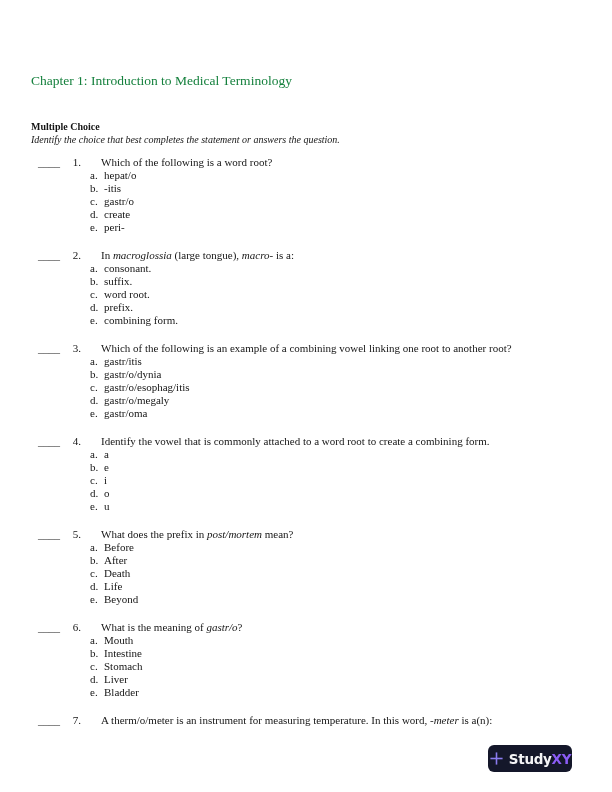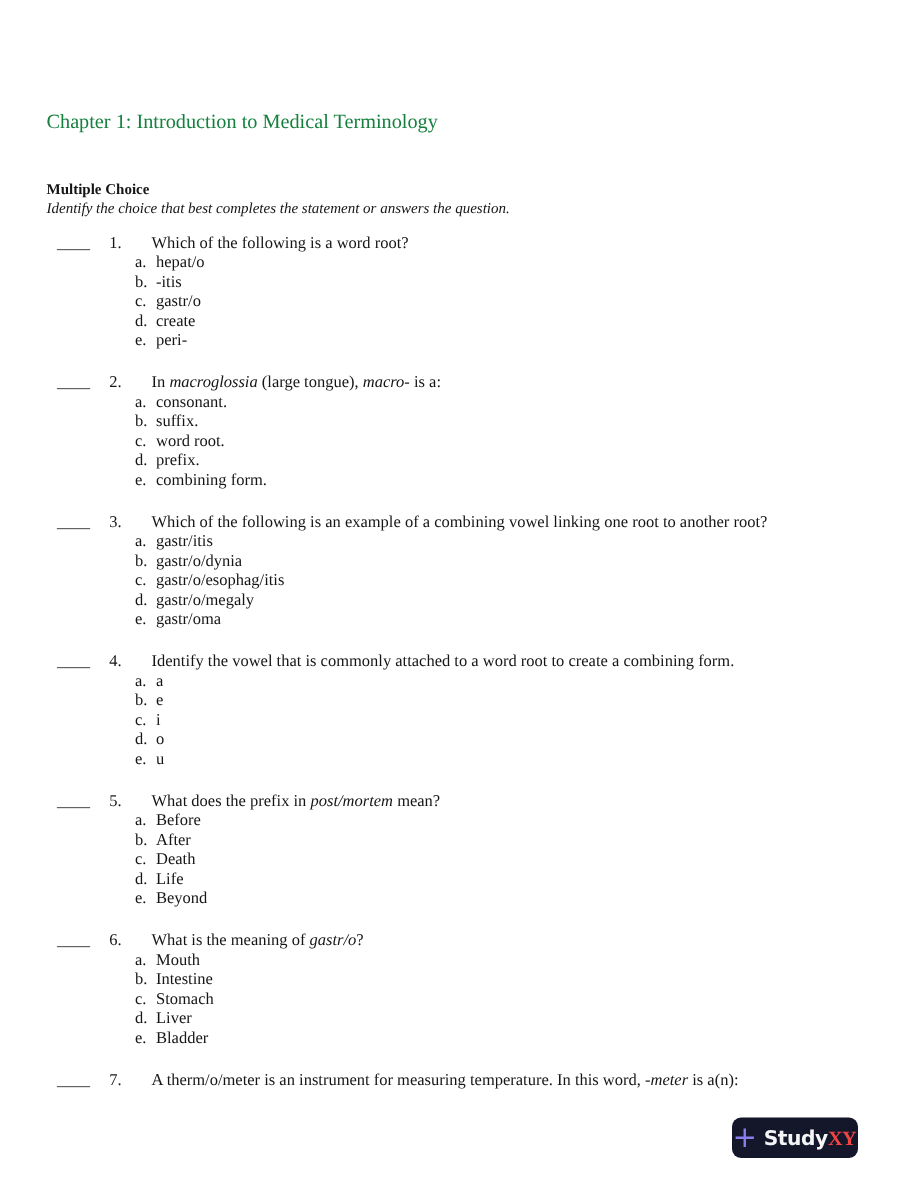--- a/index.html
+++ b/index.html
@@ -265,14 +265,14 @@
     <div class="q-options"></div>
   </div>
 </div>
 </div>
 
 <div class="brand-logo" style="background: rgb(20, 23, 42); color: rgb(244, 244, 246);">
   <svg class="plus-svg" width="15" height="15" viewBox="0 0 16 16">
     <line x1="8" y1="1.5" x2="8" y2="14.5" stroke-width="1.7" stroke="#8b7cf0"></line>
     <line x1="1.5" y1="8" x2="14.5" y2="8" stroke-width="1.7" stroke="#8b7cf0"></line>
   </svg>
-  <span><span>Study</span><span style="color: #ef4444; font-family: Liberation Serif, serif;">XY</span></span>
+  <span><span>Study</span><span style="color: #8b5cf6;">XY</span></span>
 </div>
 
 </body></html>

